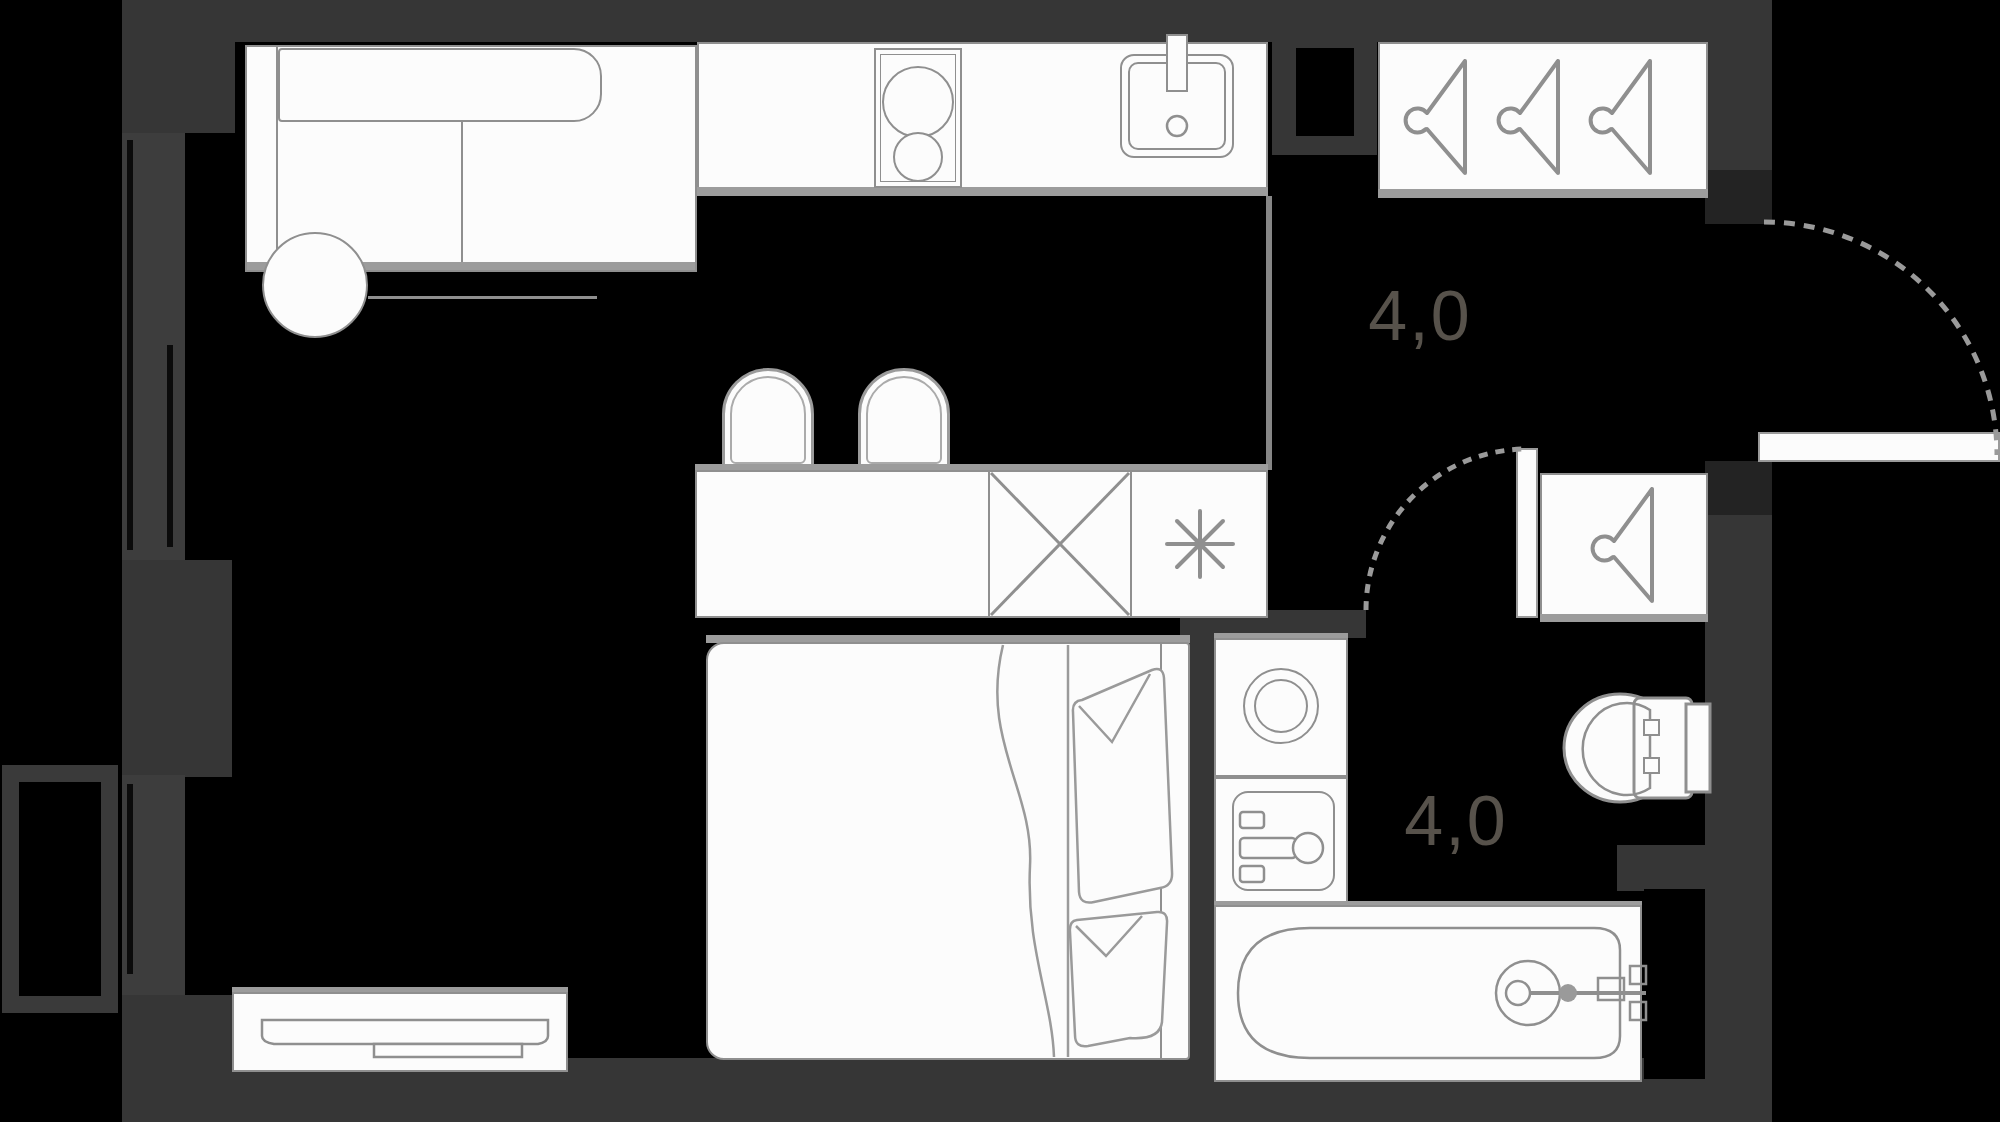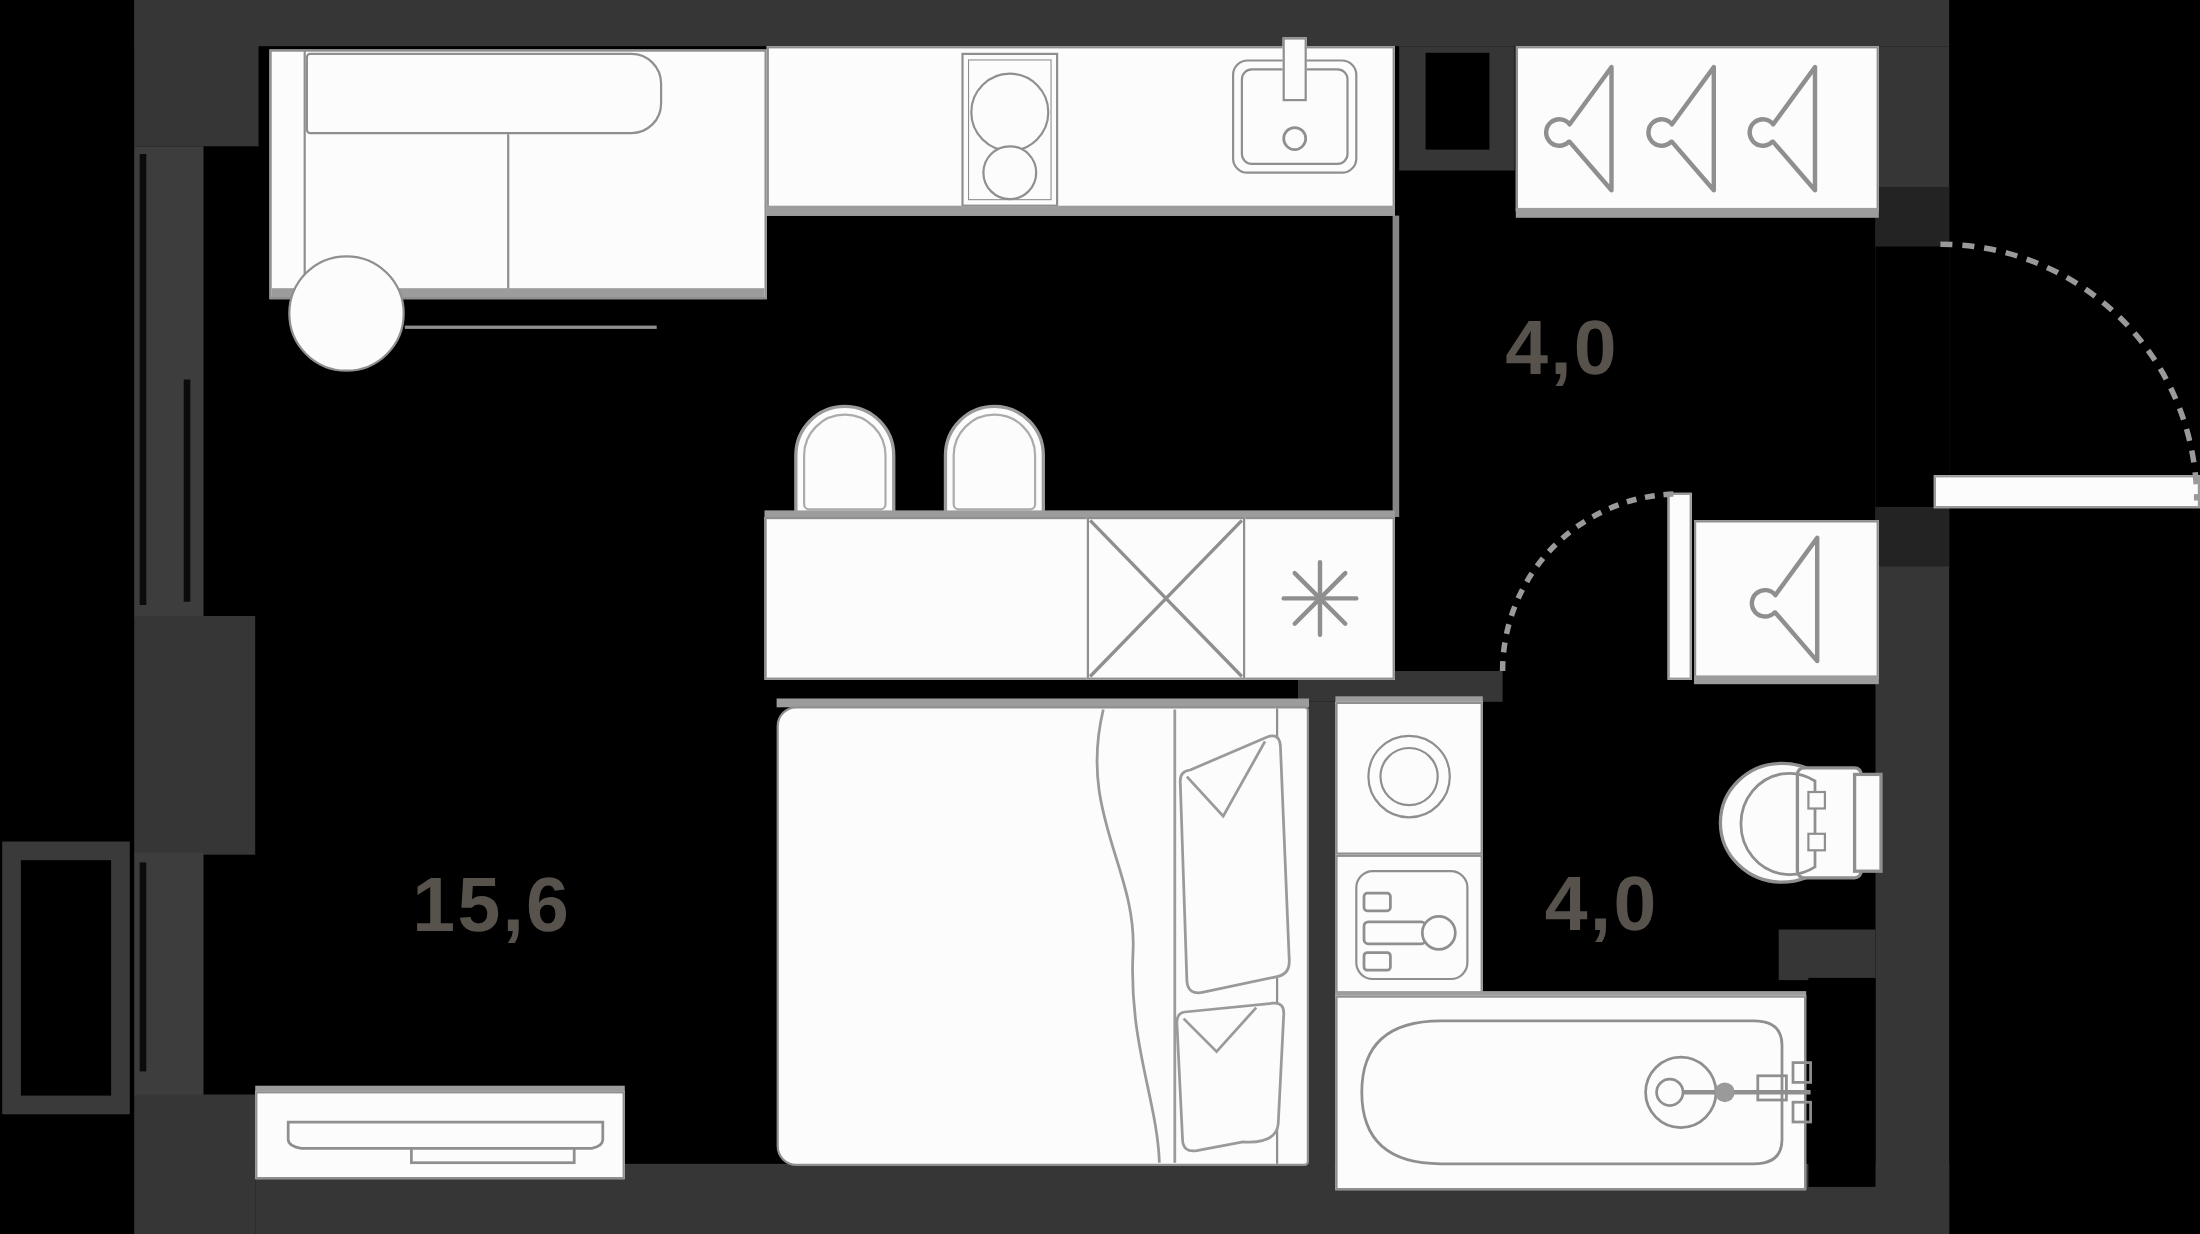--- a/index.html
+++ b/index.html
@@ -7,21 +7,21 @@
         font-family:"Liberation Sans",sans-serif;}
   .wall{position:absolute;background:#363636;}
   .wall2{position:absolute;background:#3d3d3d;}
   .dark{position:absolute;background:#232323;}
   .blk{position:absolute;background:#000;}
   .wbox{position:absolute;background:#fcfcfc;border:2px solid #8f8f8f;box-sizing:border-box;}
   .thin{position:absolute;background:#8f8f8f;}
   .sh{position:absolute;background:#9c9c9c;}
   .glz{position:absolute;background:#0b0b0b;}
   .circle{border-radius:50%;}
-  .label{position:absolute;transform:translate(-50%,-50%);font-weight:700;font-size:70px;
+  .label{position:absolute;transform:translate(-50%,-50%);font-weight:400;font-size:70px;
          color:#57524b;letter-spacing:2px;white-space:nowrap;}
   .chair{position:absolute;background:#fcfcfc;border:3px solid #9b9b9b;box-sizing:border-box;
          border-radius:46px 46px 8px 8px;}
   .chair .in{position:absolute;left:5px;right:5px;top:5px;bottom:5px;border:2px solid #ababab;
          border-radius:40px 40px 6px 6px;}
   svg.overlay{position:absolute;left:0;top:0;pointer-events:none;}
 </style>
 </head>
 <body>
 
@@ -108,21 +108,20 @@
   <div class="wbox" style="left:1214px;top:638px;width:134px;height:139px"></div>
   <div class="wbox circle" style="left:1243px;top:668px;width:76px;height:76px"></div>
   <div class="wbox circle" style="left:1254px;top:679px;width:54px;height:54px"></div>
 
   <div class="wbox" style="left:1214px;top:777px;width:134px;height:128px"></div>
   <div class="wbox" style="left:1232px;top:791px;width:103px;height:100px;border-radius:16px"></div>
 
   <div class="sh" style="left:1214px;top:901px;width:428px;height:7px"></div>
   <div class="wbox" style="left:1214px;top:905px;width:428px;height:177px"></div>
 
-  <div class="label" style="left:447px;top:822px">15,6</div>
   <div class="label" style="left:1420px;top:316px">4,0</div>
   <div class="label" style="left:1456px;top:821px">4,0</div>
 
   <svg class="overlay" width="2000" height="1122" viewBox="0 0 2000 1122">
     <defs>
       <g id="hanger" fill="none" stroke="#8f8f8f" stroke-width="4" stroke-linecap="round" stroke-linejoin="round">
         <path d="M28,-56 L28,56 L-10,12 M28,-56 L-10,-4 M-10,-4 A12 12 0 1 0 -11,12"></path>
       </g>
     </defs>
 

